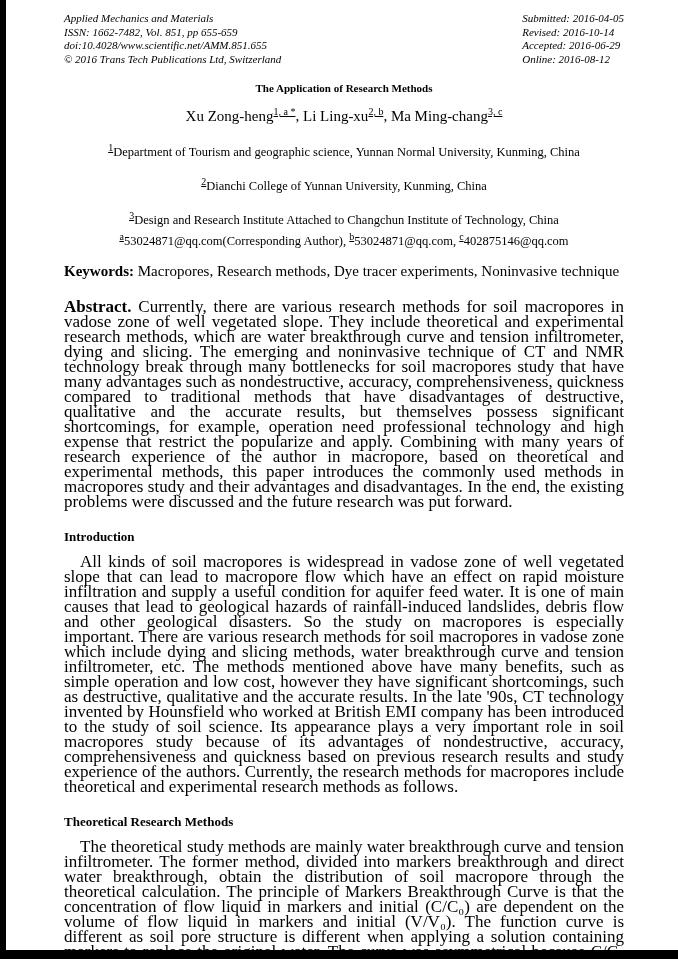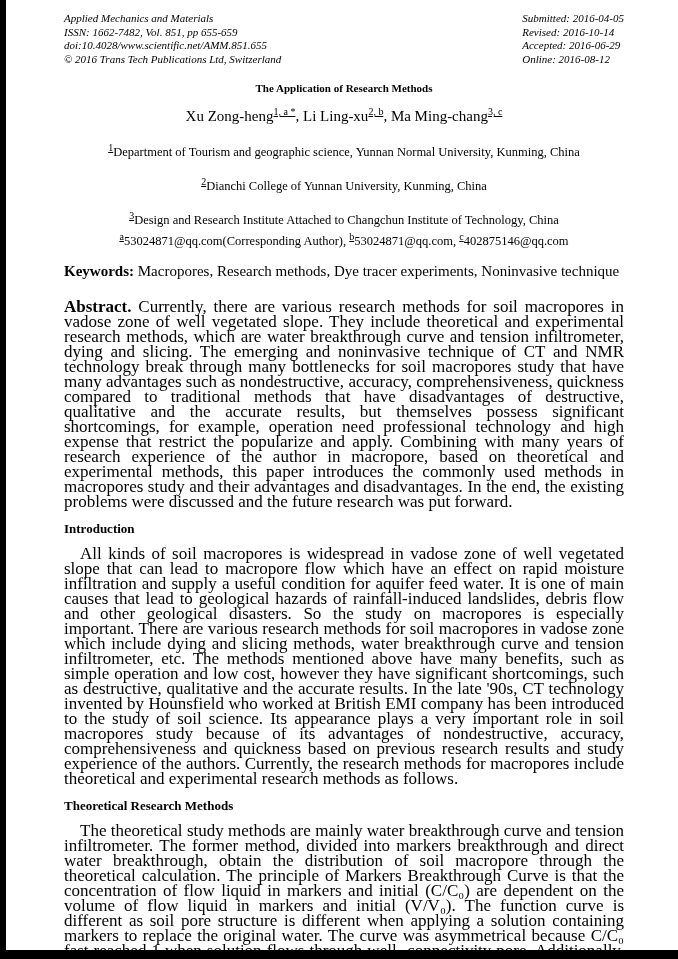--- a/index.html
+++ b/index.html
@@ -27,21 +27,21 @@
   .emails { text-align: center; font-size: 12.5px; line-height: 14px; margin-top: 7px; }
 
   .keywords { font-size: 15px; margin-top: 15px; }
   .keywords b { font-weight: bold; }
 
   .body-text { font-size: 17px; line-height: 15px; text-align: justify; }
   .abstract { margin-top: 19px; }
   .run-in { font-weight: bold; }
   .indent { text-indent: 16px; }
 
-  h2.section-heading { font-size: 13px; font-weight: bold; margin-top: 12px; margin-bottom: 9px; }
+  h2.section-heading { font-size: 13px; font-weight: bold; margin-top: 20px; margin-bottom: 9px; }
 </style>
 </head>
 <body>
 
 <div class="scan-edge-left"></div>
 <div class="scan-edge-bottom"></div>
 
 <div class="page">
 
   <header class="meta">

